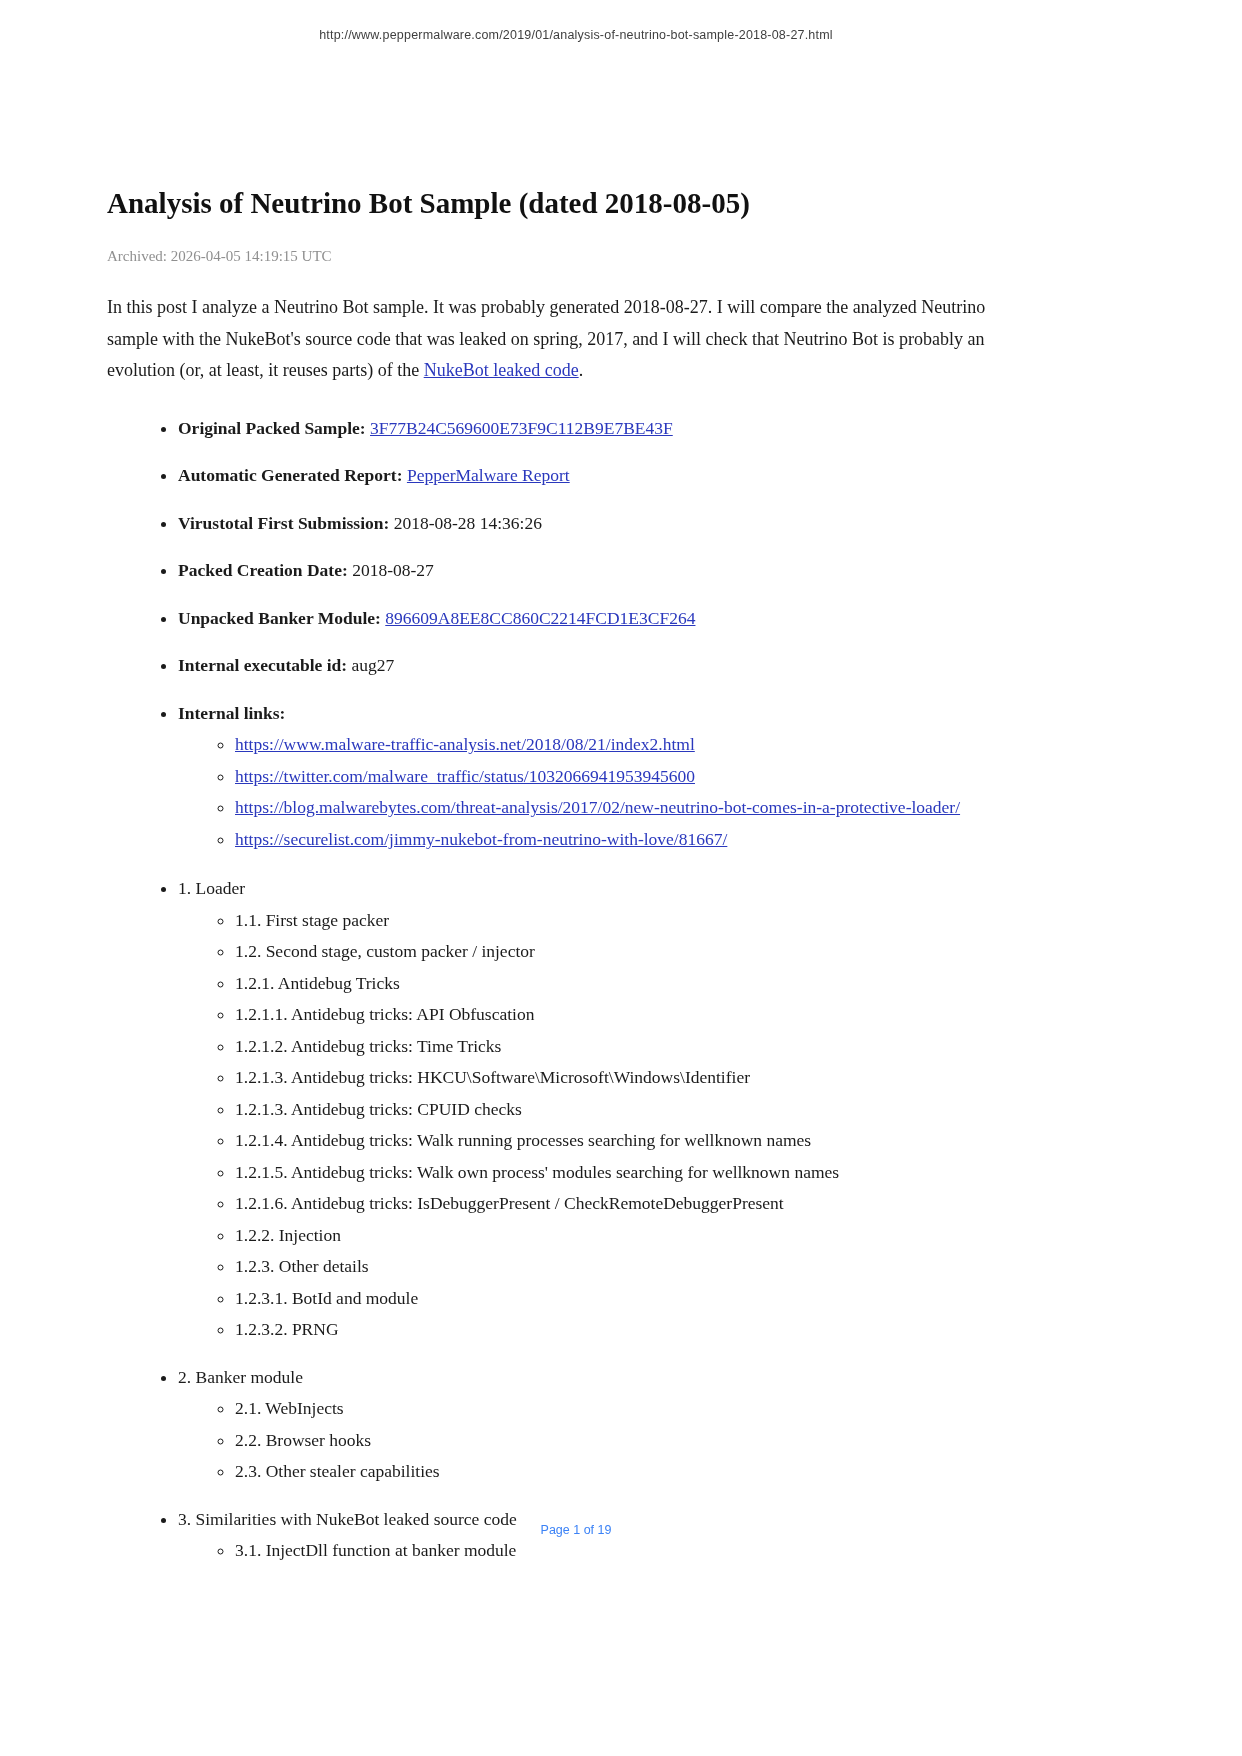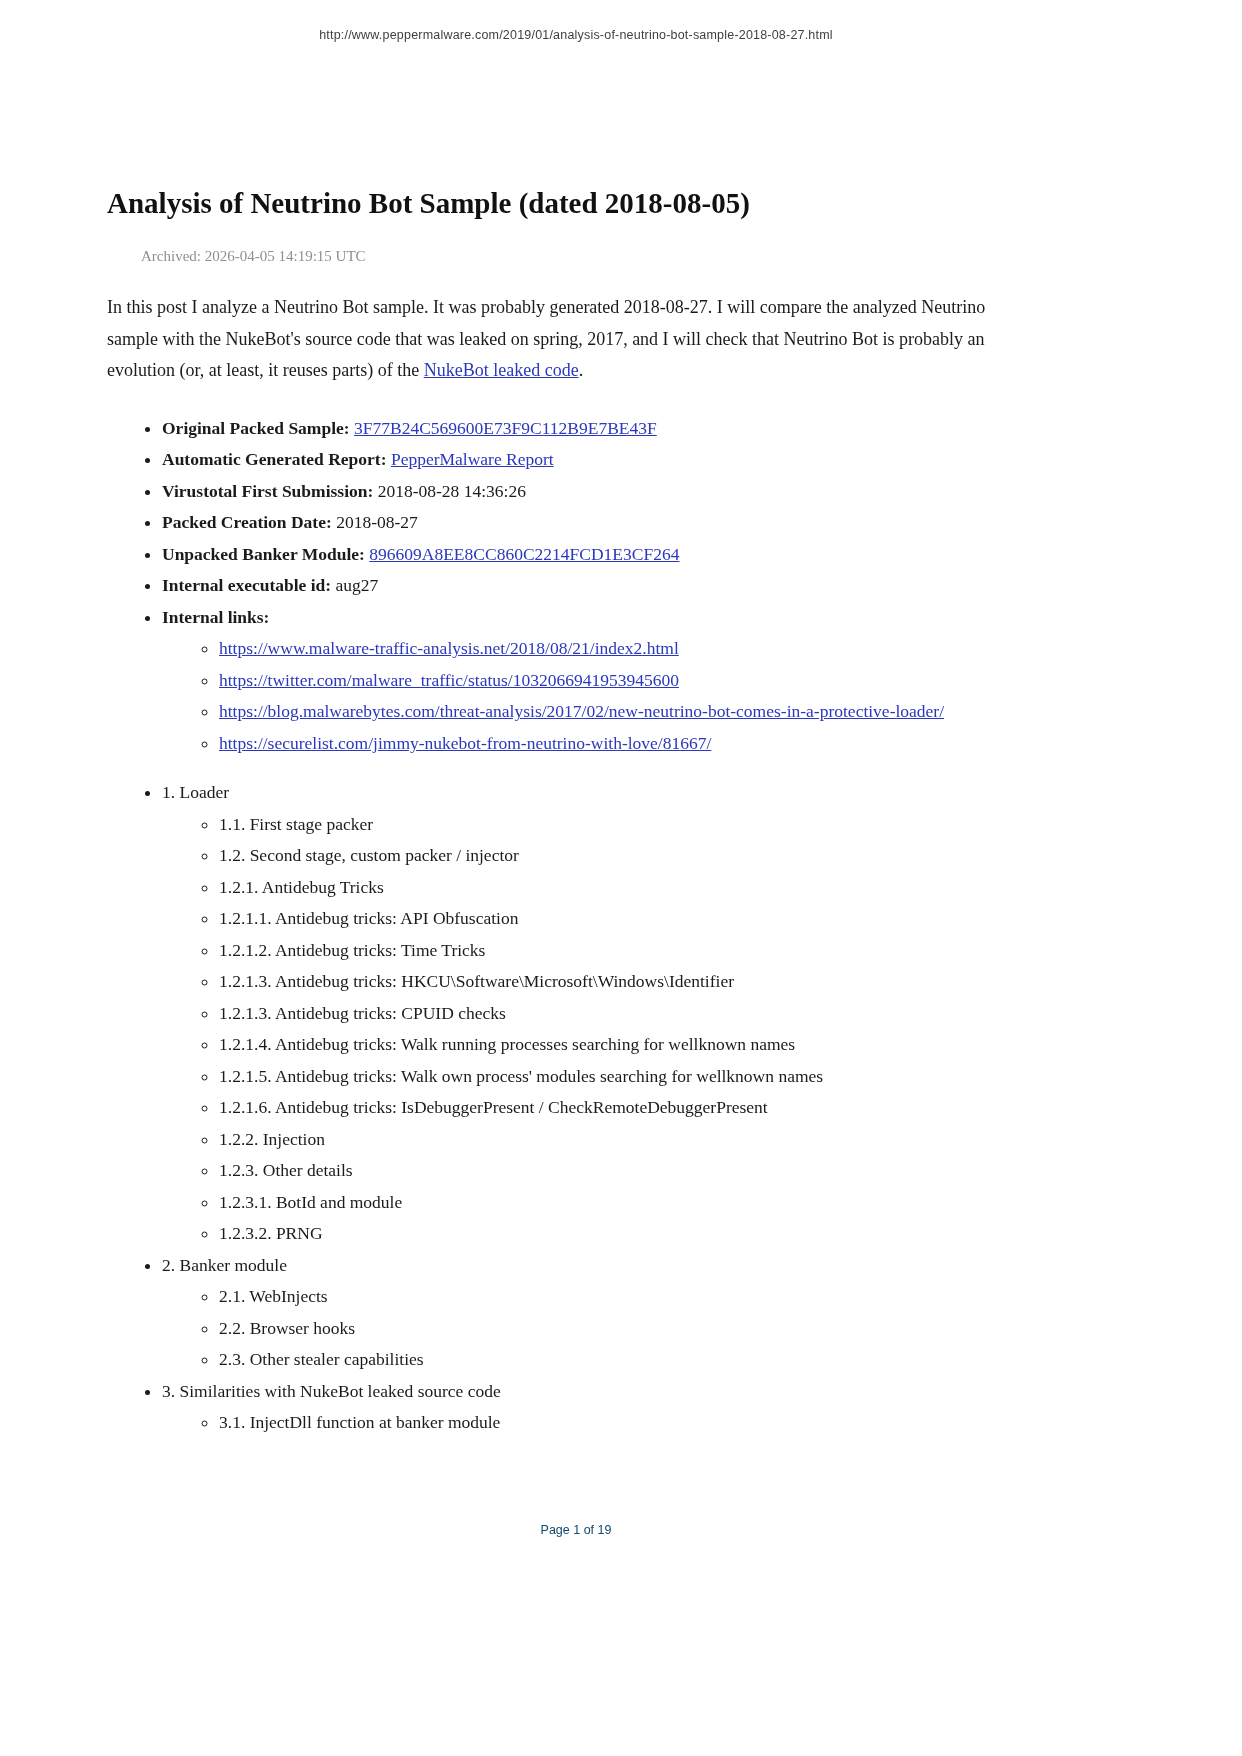--- a/index.html
+++ b/index.html
@@ -9,33 +9,33 @@
     position:relative; width:1152px; height:1756px; background:#ffffff; overflow:hidden;
     font-family:"Liberation Serif","DejaVu Serif",serif; color:var(--text);
   }
   .header-url {
     position:absolute; top:28px; left:0; right:0; text-align:center;
     font-family:"Liberation Sans","DejaVu Sans",sans-serif;
     font-size:12.5px; color:#3f3f3f; letter-spacing:0.2px;
   }
   .content { position:absolute; top:0; left:107px; width:882px; padding-top:186px; }
   h1.title { font-size:29px; line-height:1.18; margin:0; font-weight:bold; color:#111; }
-  .archived { margin-top:26px; font-size:15px; line-height:20px; color:var(--muted);margin-left:34px; }
+  .archived { margin-top:26px; font-size:15px; line-height:20px; color:var(--muted); }
   .intro { margin-top:26px; font-size:18px; line-height:31.5px; }
   a.lnk { color:var(--link); text-decoration:underline; cursor:pointer; word-break:break-word; }
   ul.list { margin:26px 0 0 0; padding-left:55px; font-size:17.5px; line-height:31.5px; list-style:disc; }
-  ul.list > li { margin:0; padding:0; }
+  ul.list > li { margin:16px; padding:0; }
   ul.sub { margin:0; padding-left:57px; list-style:circle; }
   ul.sub > li { margin:0; padding:0; }
   .b { font-weight:bold; }
   ul.toc { margin-top:18px; }
   .footer {
     position:absolute; top:1523px; left:0; right:0; text-align:center;
     font-family:"Liberation Sans","DejaVu Sans",sans-serif;
-    font-size:12.5px; color:#0c4a6e;
+    font-size:12.5px; color:#3b82f6;
   }
 </style>
 </head>
 <body>
 
 <div class="page">
 
   <div class="header-url">http://www.peppermalware.com/2019/01/analysis-of-neutrino-bot-sample-2018-08-27.html</div>
 
   <div class="content">

